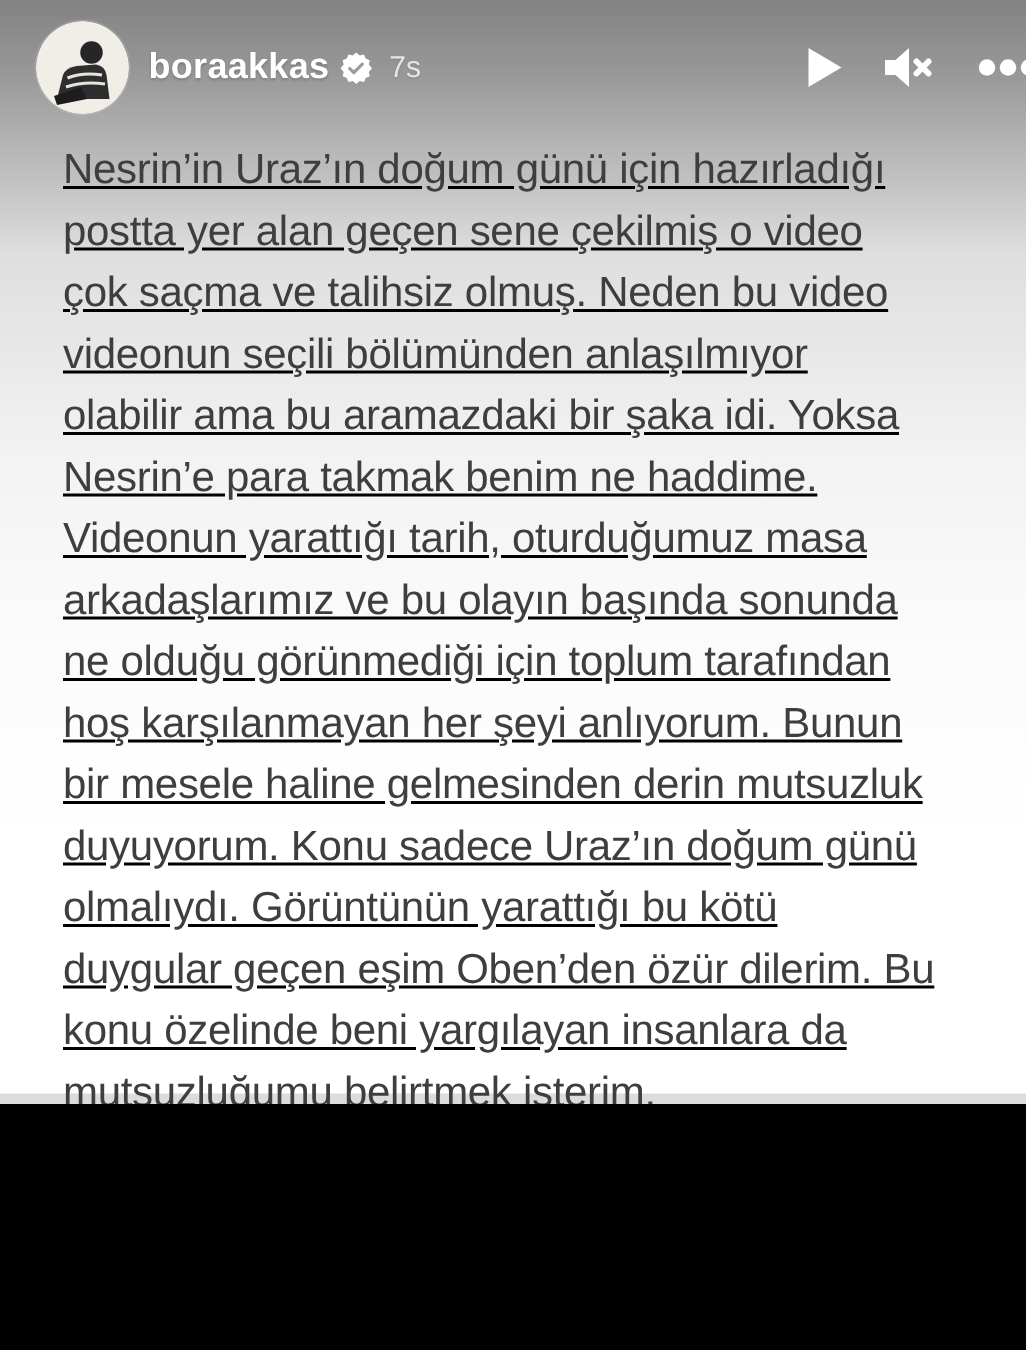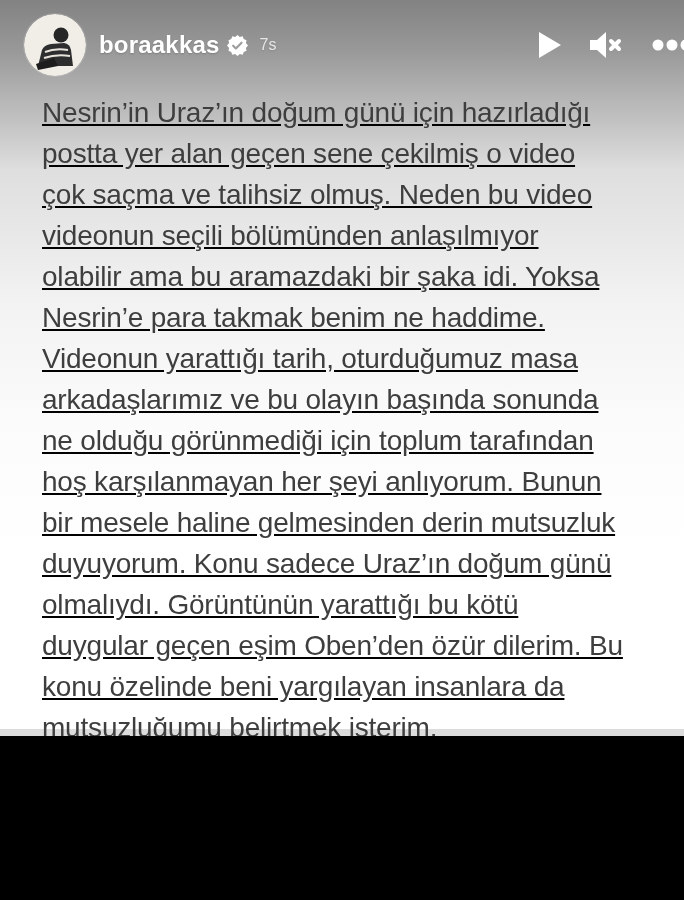--- a/index.html
+++ b/index.html
@@ -66,21 +66,21 @@
 
   .verified {
     margin-left: 7px;
     width: 21px; height: 21px;
     flex: 0 0 auto;
   }
 
   .timestamp {
     margin-left: 12px;
     color: rgba(255,255,255,0.78);
-    font-size: 16px;
+    font-size: 20px;
     font-weight: 400;
     text-shadow: 0 1px 2px rgba(0,0,0,0.12);
   }
 
   .header-controls {
     margin-left: auto;
     display: flex;
     align-items: center;
     gap: 28px;
   }

